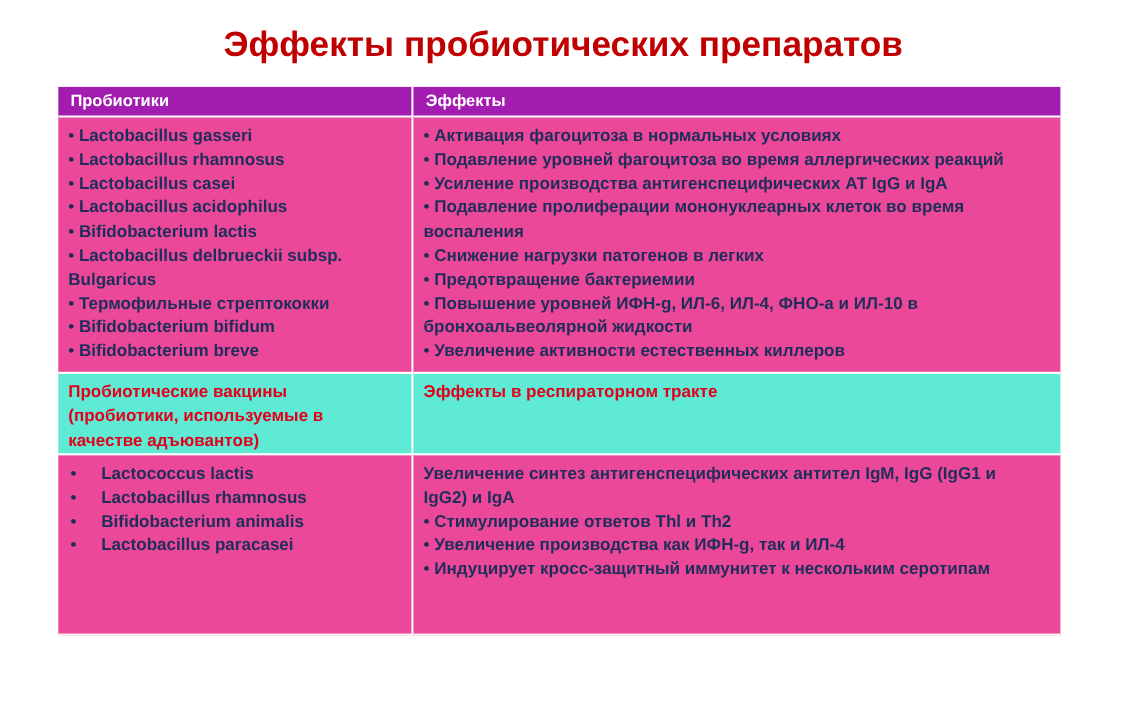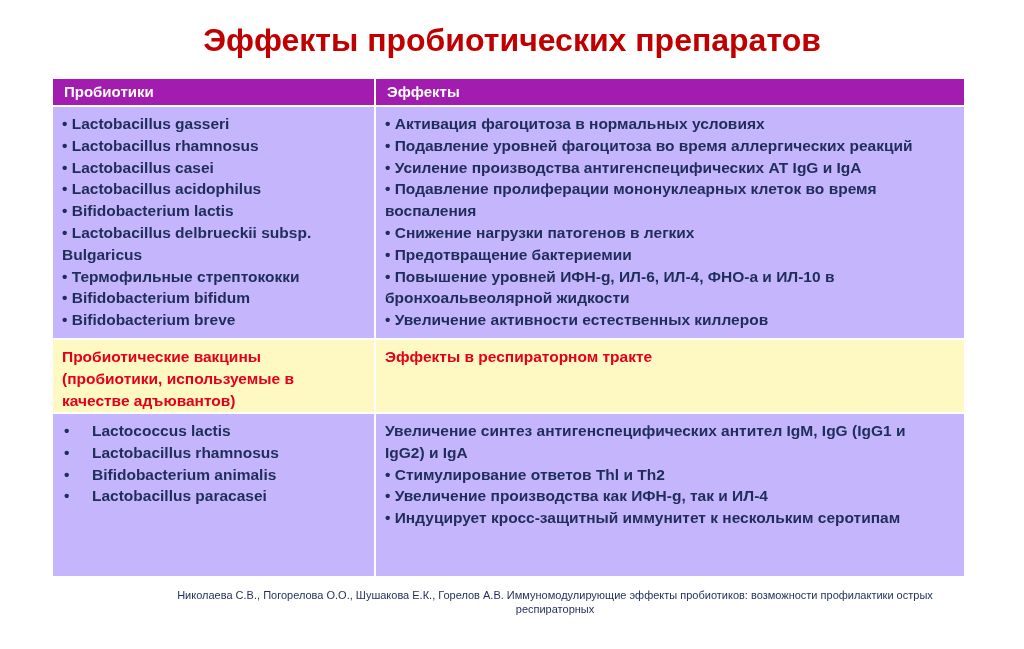--- a/index.html
+++ b/index.html
@@ -48,22 +48,22 @@
     .hdr th {
       background: #a21caf;
       color: #ffffff;
       font-size: 15px;
       font-weight: bold;
       text-align: left;
       height: 26px;
       line-height: 26px;
       padding-left: 11px;
     }
-    .row-dark td { background: #c4b5fd; }
-    .row-light td { background: #fef9c3; }
+    .row-dark td { background: #ec4899; }
+    .row-light td { background: #5eead4; }
     .cell {
       padding: 6px 8px 0 9px;
       font-size: 15.5px;
       font-weight: bold;
       color: #1f2d5a;
       line-height: 21.8px;
     }
     .cell.red { color: #e3001b; }
     .line { display: block; white-space: nowrap; }
     .row1 td { height: 231px; }
@@ -177,14 +177,13 @@
         <span class="line">• Стимулирование ответов Thl и Th2</span>
         <span class="line">• Увеличение производства как ИФН-g, так и ИЛ-4</span>
         <span class="line">• Индуцирует кросс-защитный иммунитет к нескольким серотипам</span>
       </div>
     </td>
   </tr>
 </tbody>
   </table>
 
 <div class="citation">
-  <span class="l1">Николаева С.В., Погорелова О.О., Шушакова Е.К., Горелов А.В. Иммуномодулирующие эффекты пробиотиков: возможности профилактики острых респираторных</span>
 </div>
 
 </body></html>

